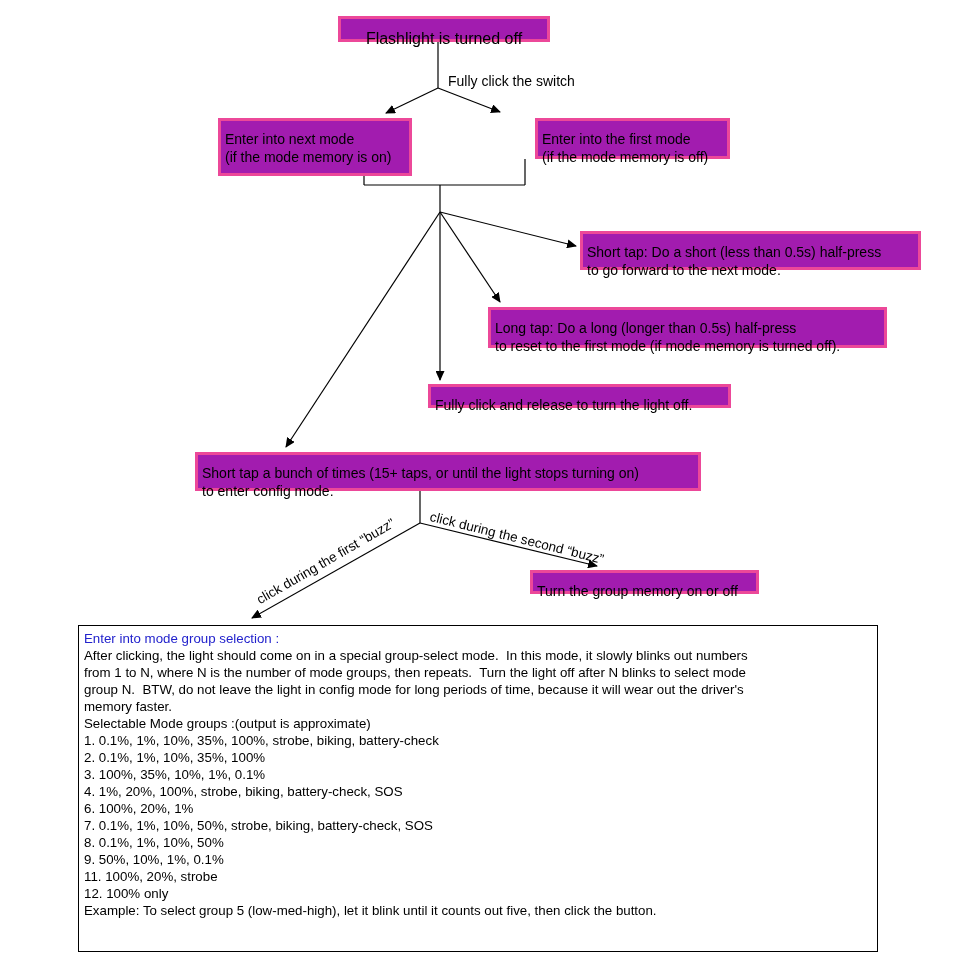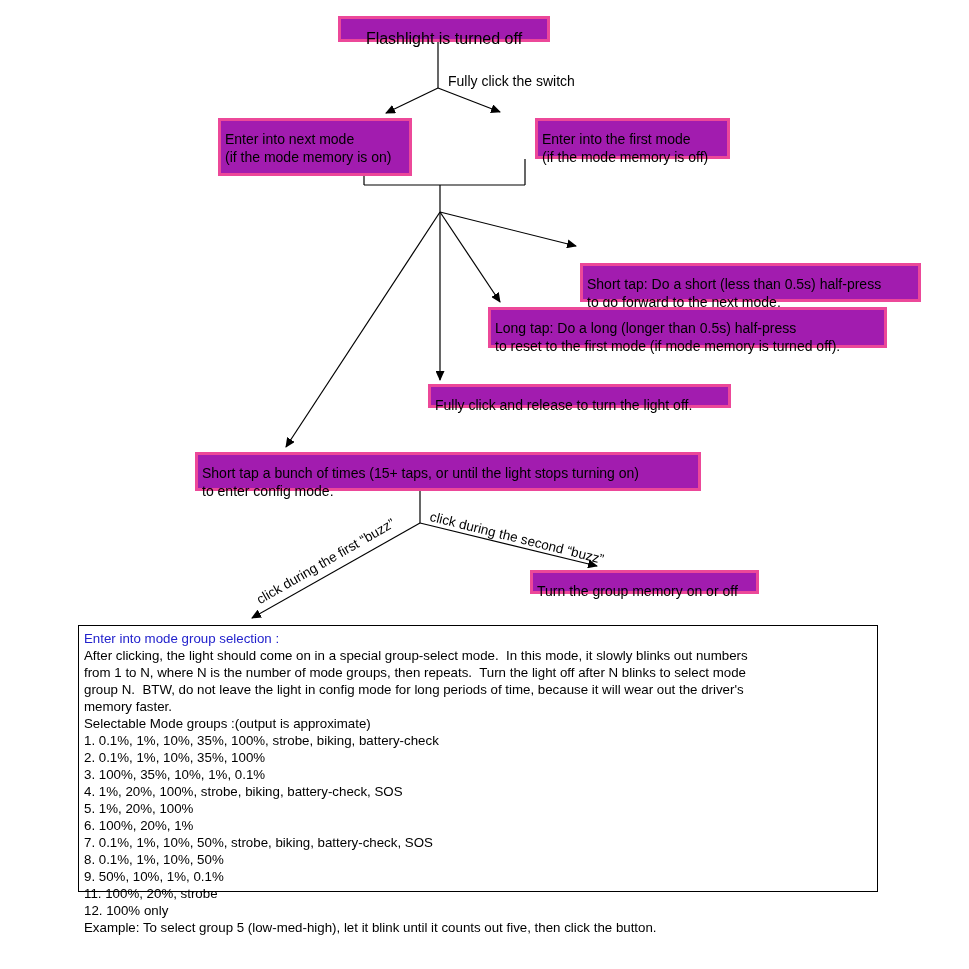--- a/index.html
+++ b/index.html
@@ -9,32 +9,32 @@
   }
   .fbox{
     position:absolute;background:#a21caf;border:3px solid #ec4899;
     font-size:14px;line-height:18px;padding:9px 4px;white-space:nowrap;
     box-sizing:border-box;
   }
   .fbox.center{text-align:center;}
   #box-start{left:338px;top:16px;width:212px;height:26px;font-size:16px;line-height:22px;}
   #box-next-mode{left:218px;top:118px;width:194px;height:58px;}
   #box-first-mode{left:491px;top:118px;width:195px;height:41px;margin-left:44px;}
-  #box-short-tap{left:580px;top:231px;width:341px;height:39px;margin-top:32px;}
+  #box-short-tap{left:580px;top:231px;width:341px;height:39px;}
   #box-long-tap{left:488px;top:307px;width:399px;height:41px;}
   #box-turn-off{left:428px;top:384px;width:303px;height:22px;line-height:18px;}
   #box-config{left:195px;top:452px;width:506px;height:39px;}
   #box-memory{left:530px;top:570px;width:229px;height:23px;line-height:19px;}
   .edge-label{position:absolute;font-size:14px;white-space:nowrap;}
   #label-fully-click{left:448px;top:73px;}
   .rot-label{position:absolute;font-size:13.5px;white-space:nowrap;transform-origin:left top;}
   #label-first-buzz{left:254px;top:594px;transform:rotate(-30deg);}
   #label-second-buzz{left:432px;top:509px;transform:rotate(14deg);}
   #box-groups{
-    position:absolute;left:78px;top:625px;width:800px;height:267px;
+    position:absolute;left:78px;top:625px;width:800px;height:327px;
     border:1px solid #000;box-sizing:border-box;background:#fff;
     font-size:13.3px;line-height:17px;padding:4px 0 0 5px;
   }
   #box-groups div{white-space:pre;}
   .blue-title{color:#2222cc;}
   #wires{position:absolute;left:0;top:0;pointer-events:none;}
 </style>
 </head>
 <body>
 
@@ -111,21 +111,20 @@
     <div class="blue-title">Enter into mode group selection :</div>
     <div>After clicking, the light should come on in a special group-select mode.  In this mode, it slowly blinks out numbers</div>
     <div>from 1 to N, where N is the number of mode groups, then repeats.  Turn the light off after N blinks to select mode</div>
     <div>group N.  BTW, do not leave the light in config mode for long periods of time, because it will wear out the driver's</div>
     <div>memory faster.</div>
     <div>Selectable Mode groups :(output is approximate)</div>
     <div>1. 0.1%, 1%, 10%, 35%, 100%, strobe, biking, battery-check</div>
     <div>2. 0.1%, 1%, 10%, 35%, 100%</div>
     <div>3. 100%, 35%, 10%, 1%, 0.1%</div>
     <div>4. 1%, 20%, 100%, strobe, biking, battery-check, SOS</div>
-    <div>5. 1%, 20%, 100%</div>
     <div>6. 100%, 20%, 1%</div>
     <div>7. 0.1%, 1%, 10%, 50%, strobe, biking, battery-check, SOS</div>
     <div>8. 0.1%, 1%, 10%, 50%</div>
     <div>9. 50%, 10%, 1%, 0.1%</div>
     <div>11. 100%, 20%, strobe</div>
     <div>12. 100% only</div>
     <div>Example: To select group 5 (low-med-high), let it blink until it counts out five, then click the button.</div>
   </div>
 
 </div>

